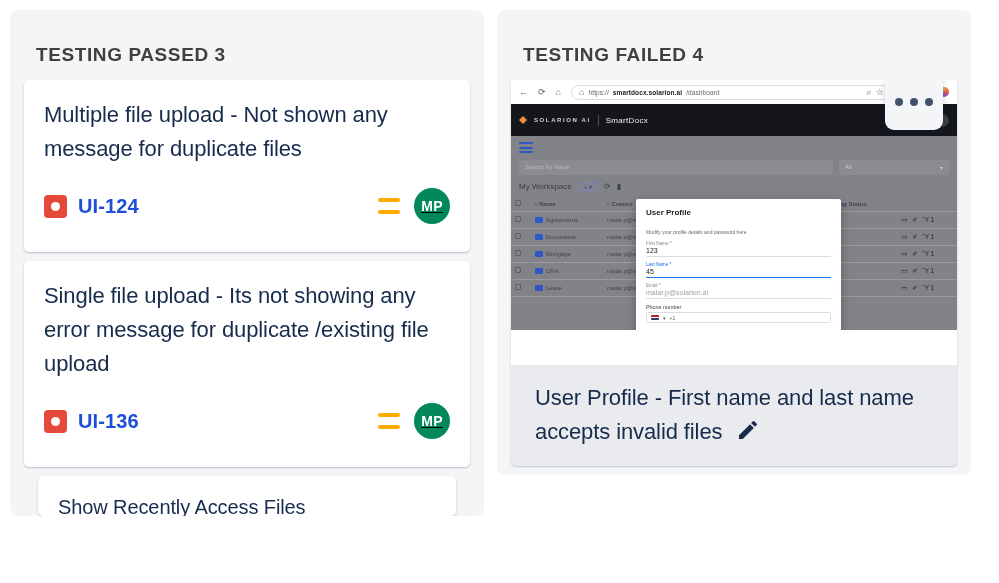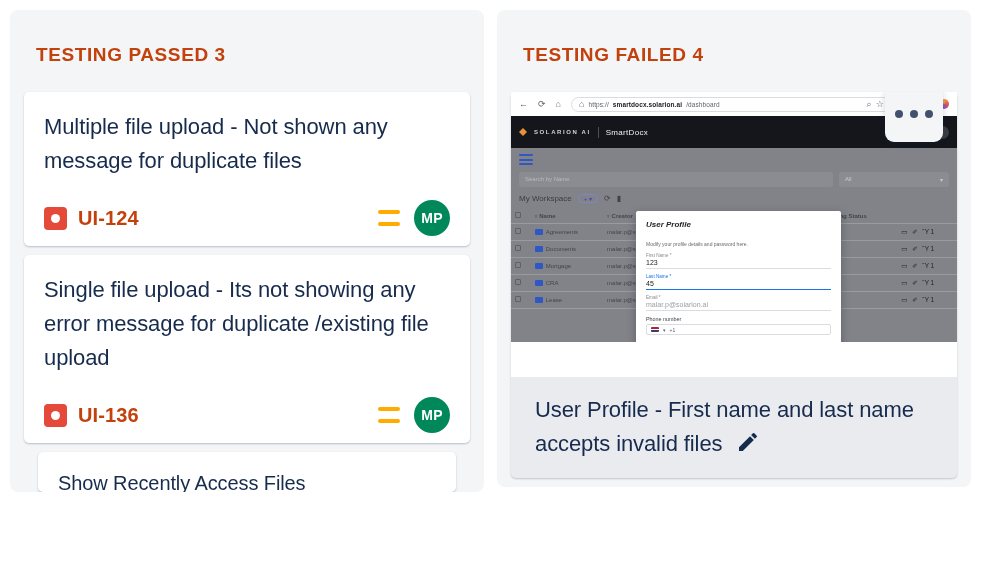--- a/index.html
+++ b/index.html
@@ -19,35 +19,35 @@
   .column {
     background: #F4F5F7;
     border-radius: 8px;
     width: 474px;
     max-height: 573px;
     overflow: hidden;
     position: relative;
     padding-bottom: 0;
   }
   .col-header {
-    padding: 34px 26px 26px 26px;
+    padding: 34px 26px 14px 26px;
     font-size: 19px;
     font-weight: 700;
     letter-spacing: 0.6px;
-    color: #c2410c;
+    color: #404040;
     text-transform: uppercase;
   }
   .cards { padding: 0 14px; }
 
   
   .card {
     background: #ffffff;
     border-radius: 5px;
     box-shadow: 0 1px 2px rgba(9,30,66,0.25);
-    padding: 18px 20px 10px 20px;
+    padding: 18px 20px 28px 20px;
     margin-bottom: 9px;
   }
   .card.selected {
     background: #E9EBEF;
     box-shadow: 0 1px 2px rgba(9,30,66,0.22);
     padding: 0 0 14px 0;
   }
   .card-title {
     font-size: 22px;
     line-height: 1.55;
@@ -56,33 +56,33 @@
     letter-spacing: -0.1px;
   }
   .card.selected .card-title { padding: 16px 24px 0 24px; }
   .card-footer {
     display: flex;
     align-items: center;
     margin-top: 22px;
   }
   .card.selected .card-footer { padding: 0 22px; margin-top: 26px; }
   .footer-left { display: flex; align-items: center; gap: 11px; }
-  .footer-right { margin-left: auto; display: flex; align-items: center; gap: 14px; }
+  .footer-right { margin-left: auto; display: flex; align-items: center; gap: 14px; text-decoration: underline; }
 
   
   .bug-icon {
     width: 23px; height: 23px;
     background: #E5493A;
     border-radius: 4px;
     display: flex; align-items: center; justify-content: center;
     flex: none;
   }
   .bug-icon i { width: 9px; height: 9px; background: #fff; border-radius: 50%; display:block; }
   .issue-key {
-    font-size: 20px; color: #c2410c; font-weight: 600; letter-spacing: 0.1px;
+    font-size: 20px; color: #1d4ed8; font-weight: 600; letter-spacing: 0.1px;
   }
   
   .prio-icon { width: 22px; height: 16px; display:flex; flex-direction: column; justify-content: space-between; flex:none;}
   .prio-icon span { display:block; height: 4px; border-radius: 2px; background: #FFAB00; }
 
   .avatar {
     width: 36px; height: 36px; border-radius: 50%;
     background: #00875A; color: #fff;
     display: flex; align-items: center; justify-content: center;
     font-size: 14px; font-weight: 700; letter-spacing: 0.3px;
@@ -160,21 +160,21 @@
   .folder { display:inline-block; width: 8px; height: 6px; background:#2f58c4; border-radius:1px; margin-right:3px; vertical-align:-1px;}
   .filt { font-size:5px; margin-right: 2px; color:#5b5d65;}
   .acts { letter-spacing: 1.5px; font-size: 6.5px; color:#1d1f25; }
 
   .modal {
     position: absolute; left: 125px; top: 63px;
     width: 205px; background:#fff; border-radius: 2px;
     box-shadow: 0 3px 10px rgba(0,0,0,0.28);
     padding: 9px 10px 7px 10px; z-index: 6;
   }
-  .modal h4 { font-size: 8px; color: #1f1f1f; font-weight: 700; margin-bottom: 12px; font-style: italic; }
+  .modal h4 { font-size: 8px; color: #1f1f1f; font-weight: 700; margin-bottom: 12px; }
   .modal .sub { font-size: 5px; color:#6b6b6b; margin-bottom: 6px; }
   .fld { margin-bottom: 5px; }
   .fld label { display:block; font-size: 4.6px; color:#8a8a8a; margin-bottom: 1px; }
   .fld.active label { color:#1a73e8; }
   .fld .val { font-size: 7px; color:#202124; padding-bottom: 2px; border-bottom: 1px solid #dcdcdc; }
   .fld.active .val { border-bottom: 1.4px solid #1a73e8; }
   .fld .val.ph { color:#9aa0a6; }
   .phone-lbl { font-size: 5.4px; color:#3c4043; margin-bottom: 2px; }
   .phone-box { border:1px solid #dadce0; border-radius:2px; height: 11px; display:flex; align-items:center; gap:4px; padding:0 4px; }
   .flagsq { width: 8px; height: 5px; background: linear-gradient(#b22234 33%, #ffffff 33% 66%, #3c3b6e 66%); border-radius:1px; }

